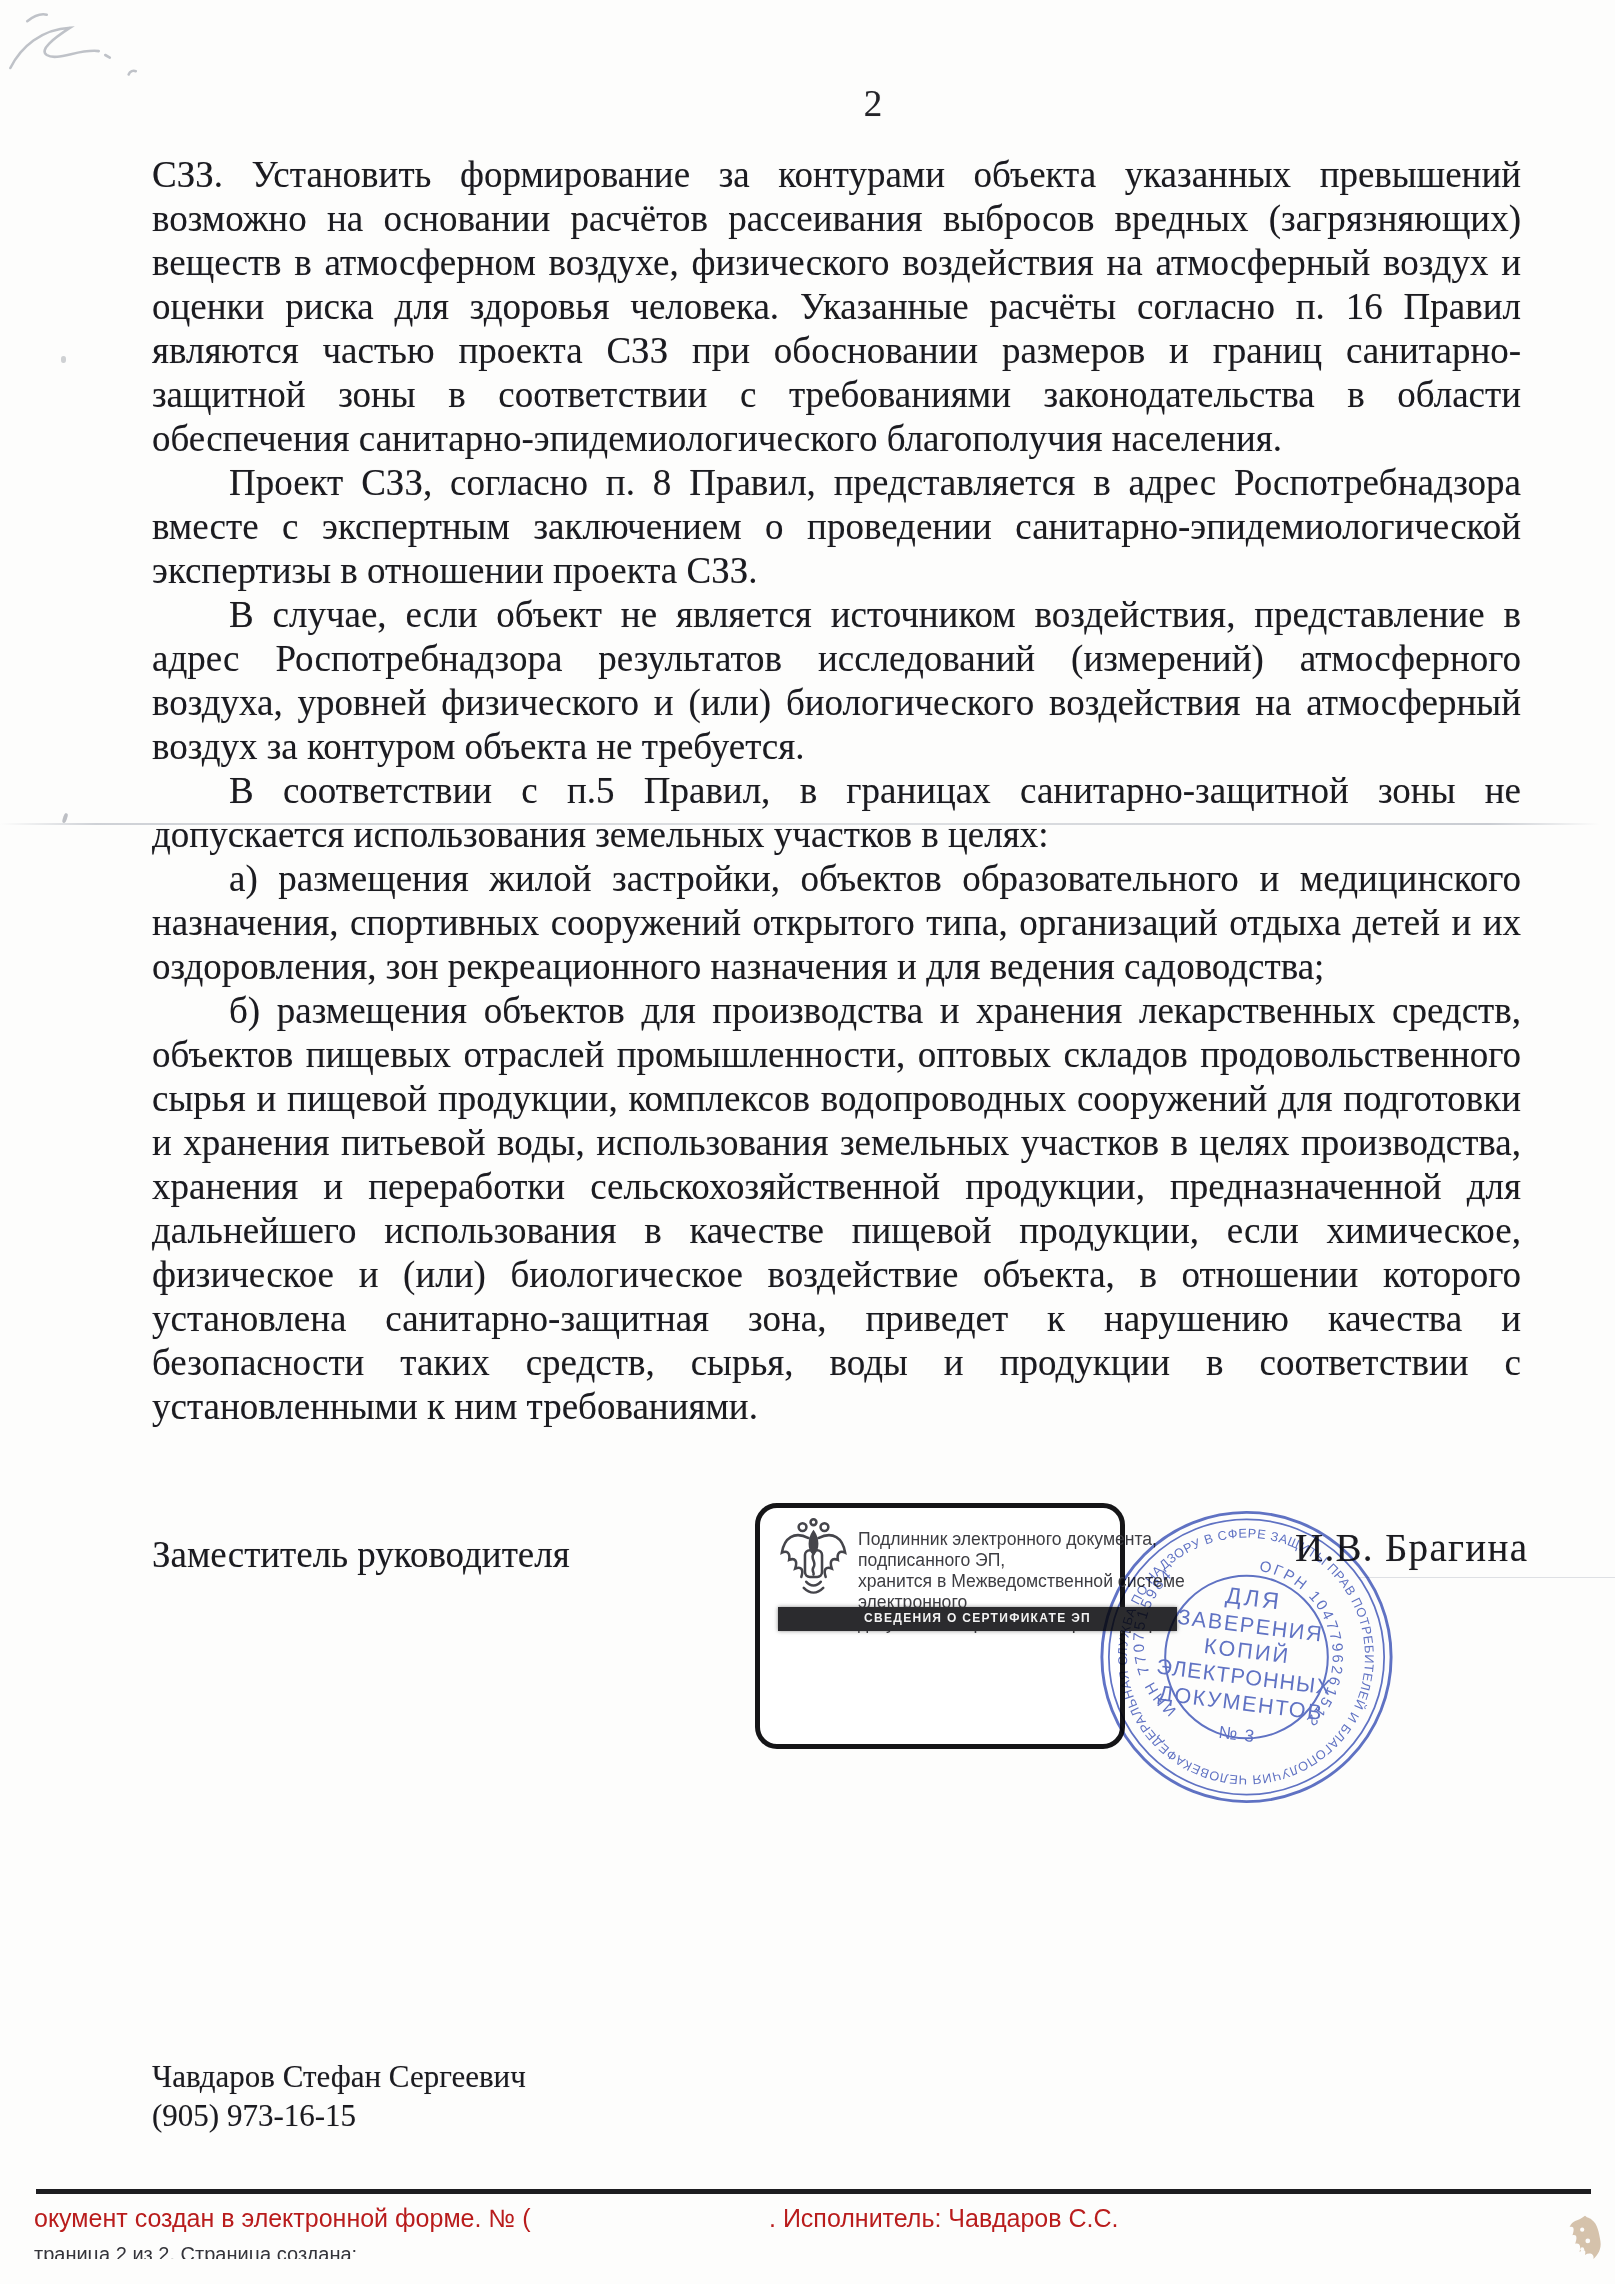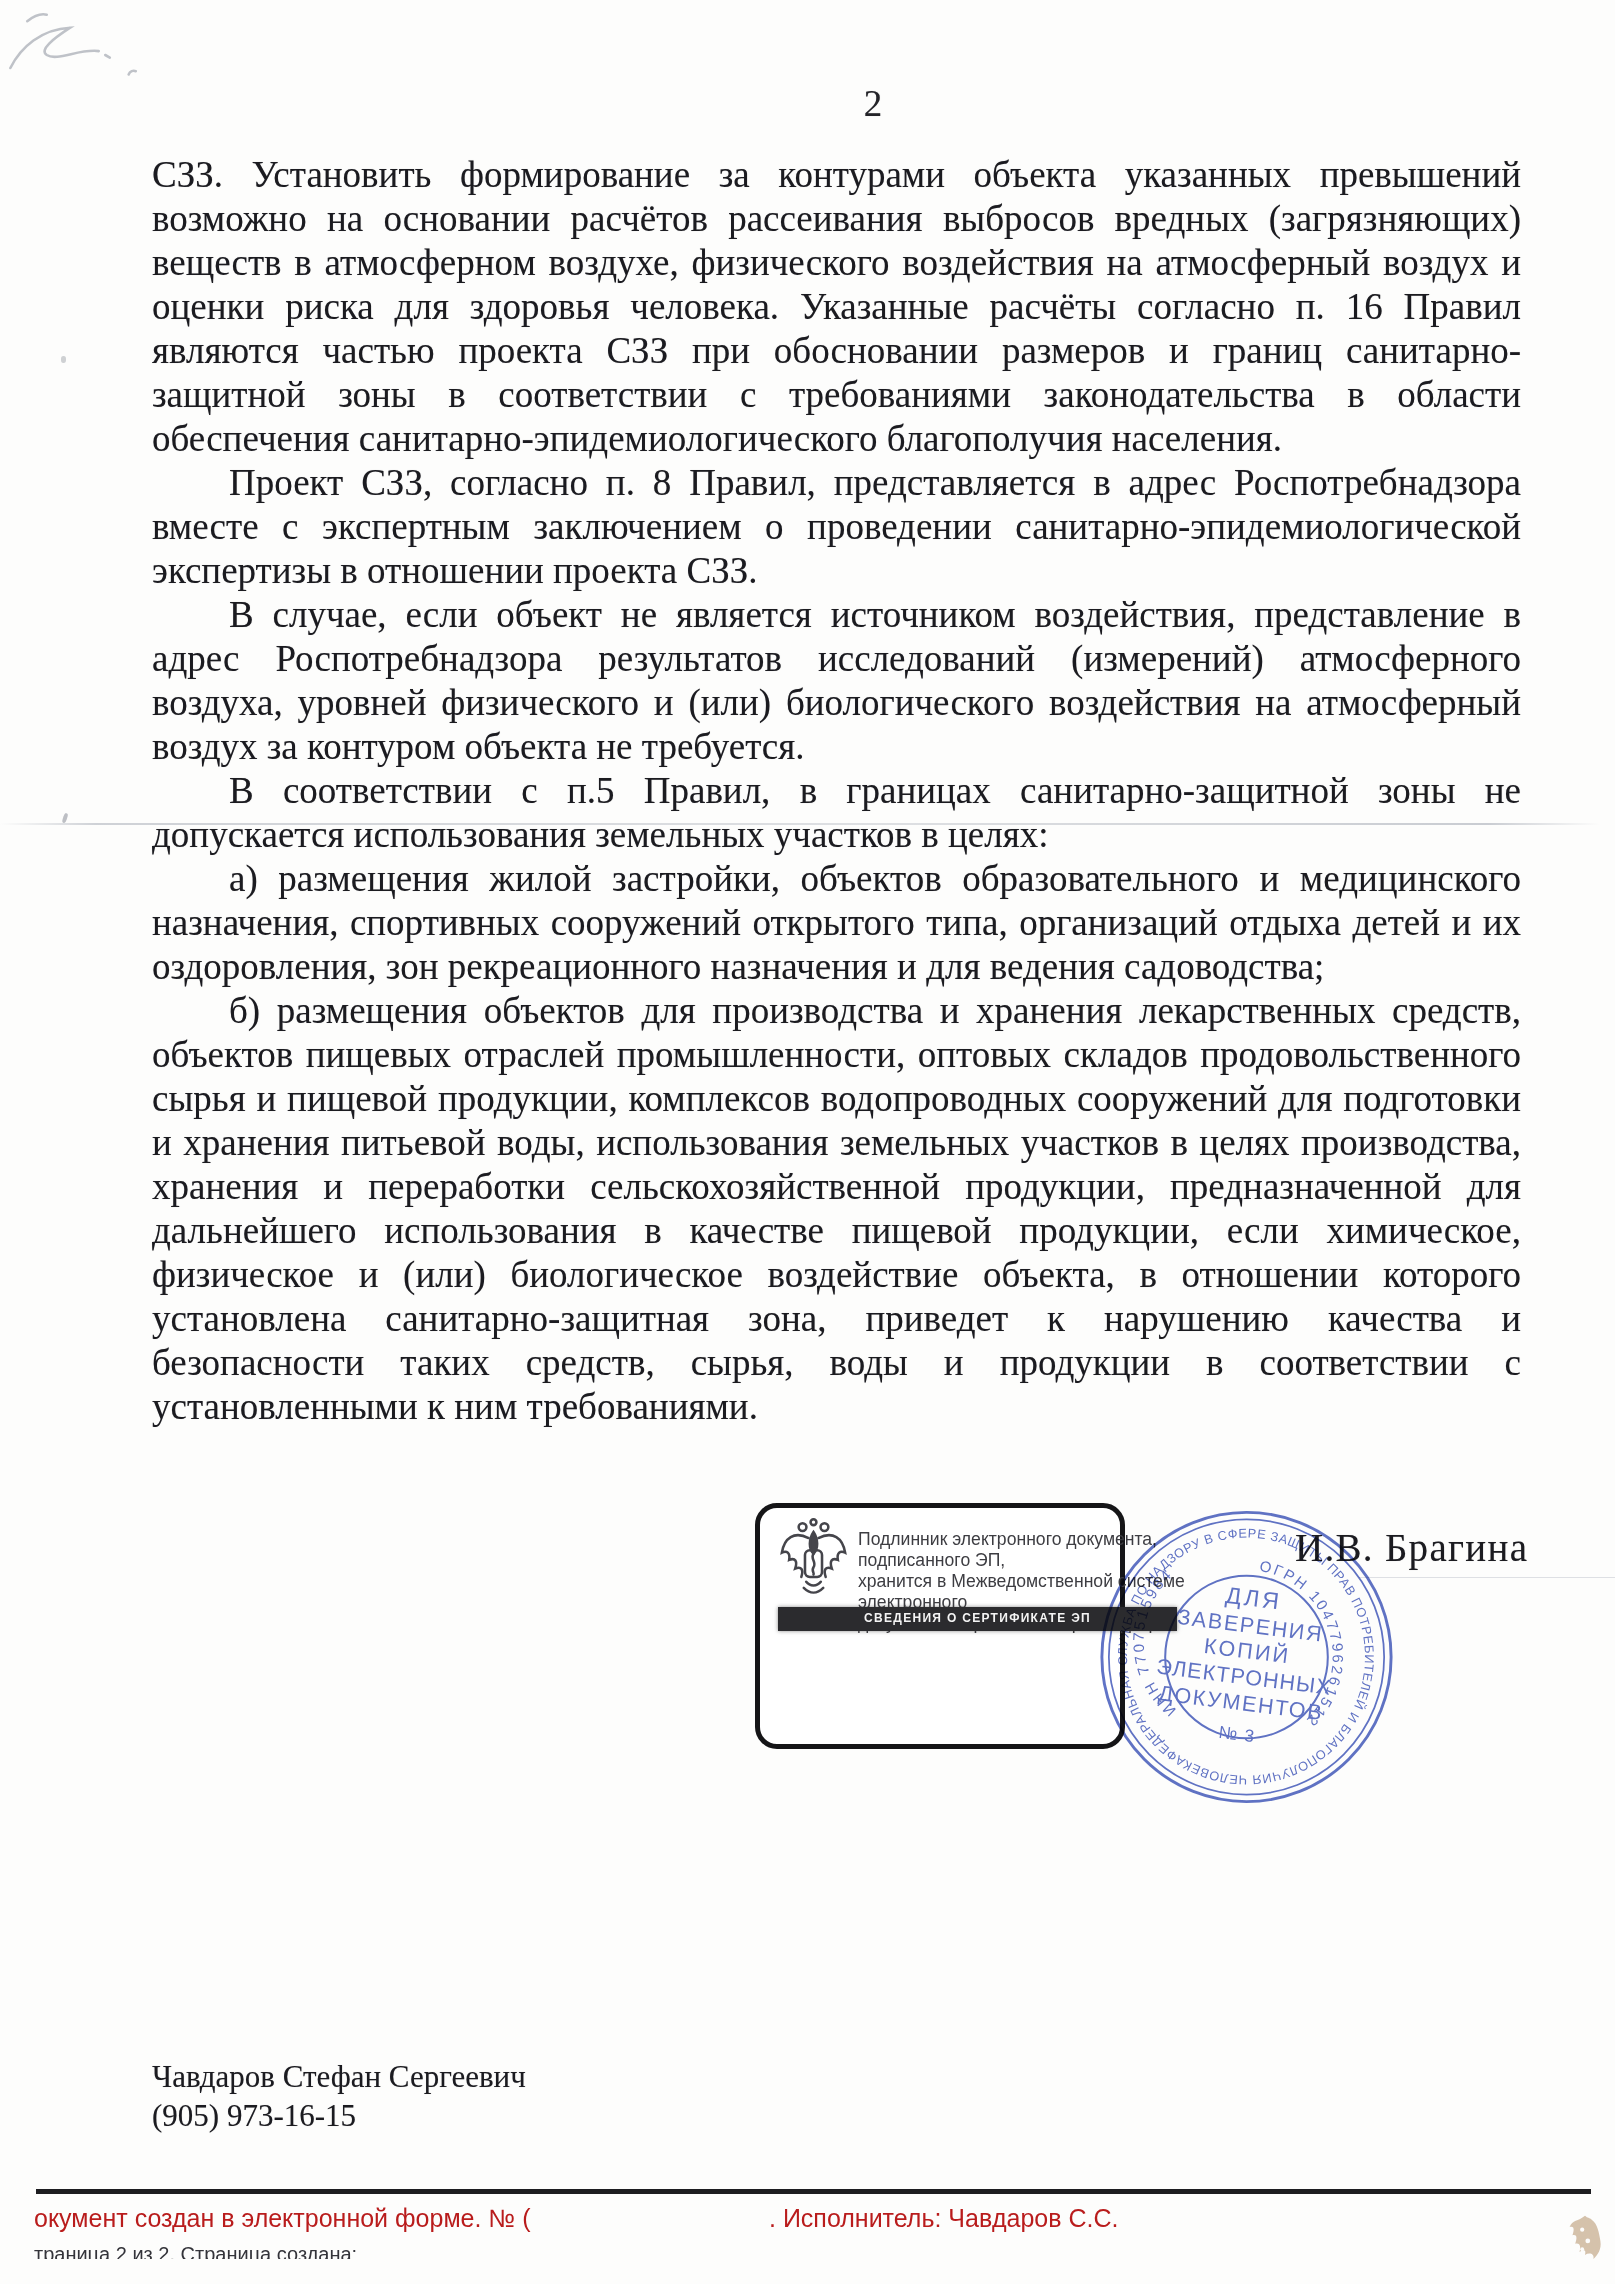--- a/index.html
+++ b/index.html
@@ -77,20 +77,21 @@
     <p>В соответствии с п.5 Правил, в границах санитарно-защитной зоны не допускается использования земельных участков в целях:</p>
     <p>а) размещения жилой застройки, объектов образовательного и медицинского назначения, спортивных сооружений открытого типа, организаций отдыха детей и их оздоровления, зон рекреационного назначения и для ведения садоводства;</p>
     <p>б) размещения объектов для производства и хранения лекарственных средств, объектов пищевых отраслей промышленности, оптовых складов продовольственного сырья и пищевой продукции, комплексов водопроводных сооружений для подготовки и хранения питьевой воды, использования земельных участков в целях производства, хранения и переработки сельскохозяйственной продукции, предназначенной для дальнейшего использования в качестве пищевой продукции, если химическое, физическое и (или) биологическое воздействие объекта, в отношении которого установлена санитарно-защитная зона, приведет к нарушению качества и безопасности таких средств, сырья, воды и продукции в соответствии с установленными к ним требованиями.</p>
   </div>
 
   <div class="artifact-h1"></div>
   <div class="artifact-h2"></div>
   <div class="speck1"></div>
   <div class="speck2"></div>
 
+  <div class="sig-title ink">Заместитель руководителя</div>
   <div class="sig-name ink">И.В. Брагина</div>
 
   <div class="cert-box">
     <svg class="cert-emblem" viewBox="0 0 60 72">
       <g fill="none" stroke="#45454b" stroke-width="2.1" stroke-linecap="round">
         <circle cx="30" cy="7" r="2.4"></circle>
         <circle cx="21" cy="11" r="3.2"></circle>
         <circle cx="39" cy="11" r="3.2"></circle>
         <path d="M26 20 C14 14 6 20 4 32 C8 30 11 32 10 38 C15 36 17 39 15 45 C20 43 22 46 20 52"></path>
         <path d="M34 20 C46 14 54 20 56 32 C52 30 49 32 50 38 C45 36 43 39 45 45 C40 43 38 46 40 52"></path>

